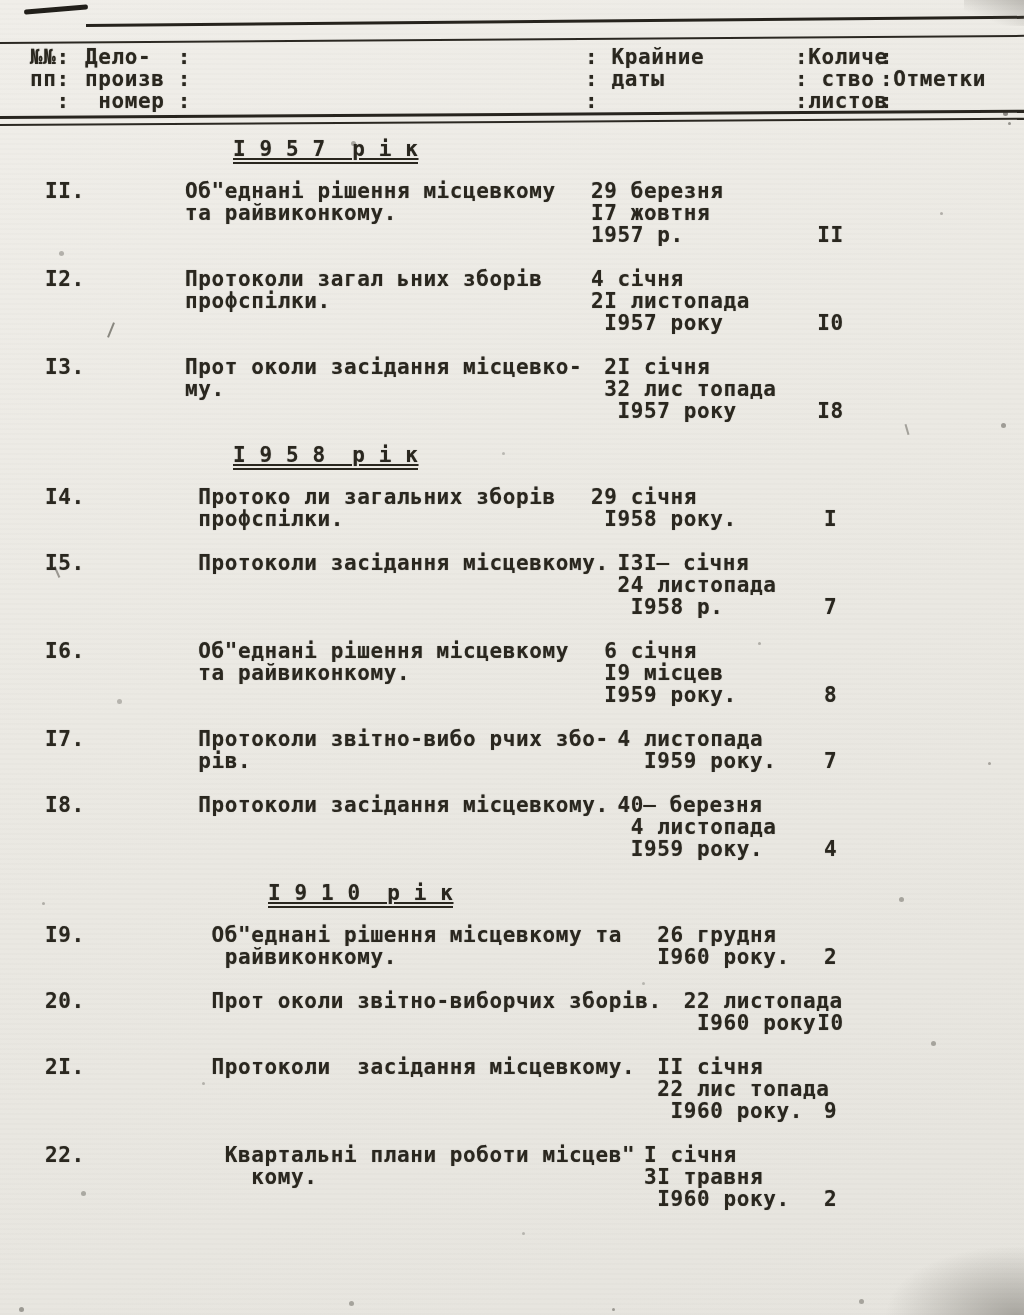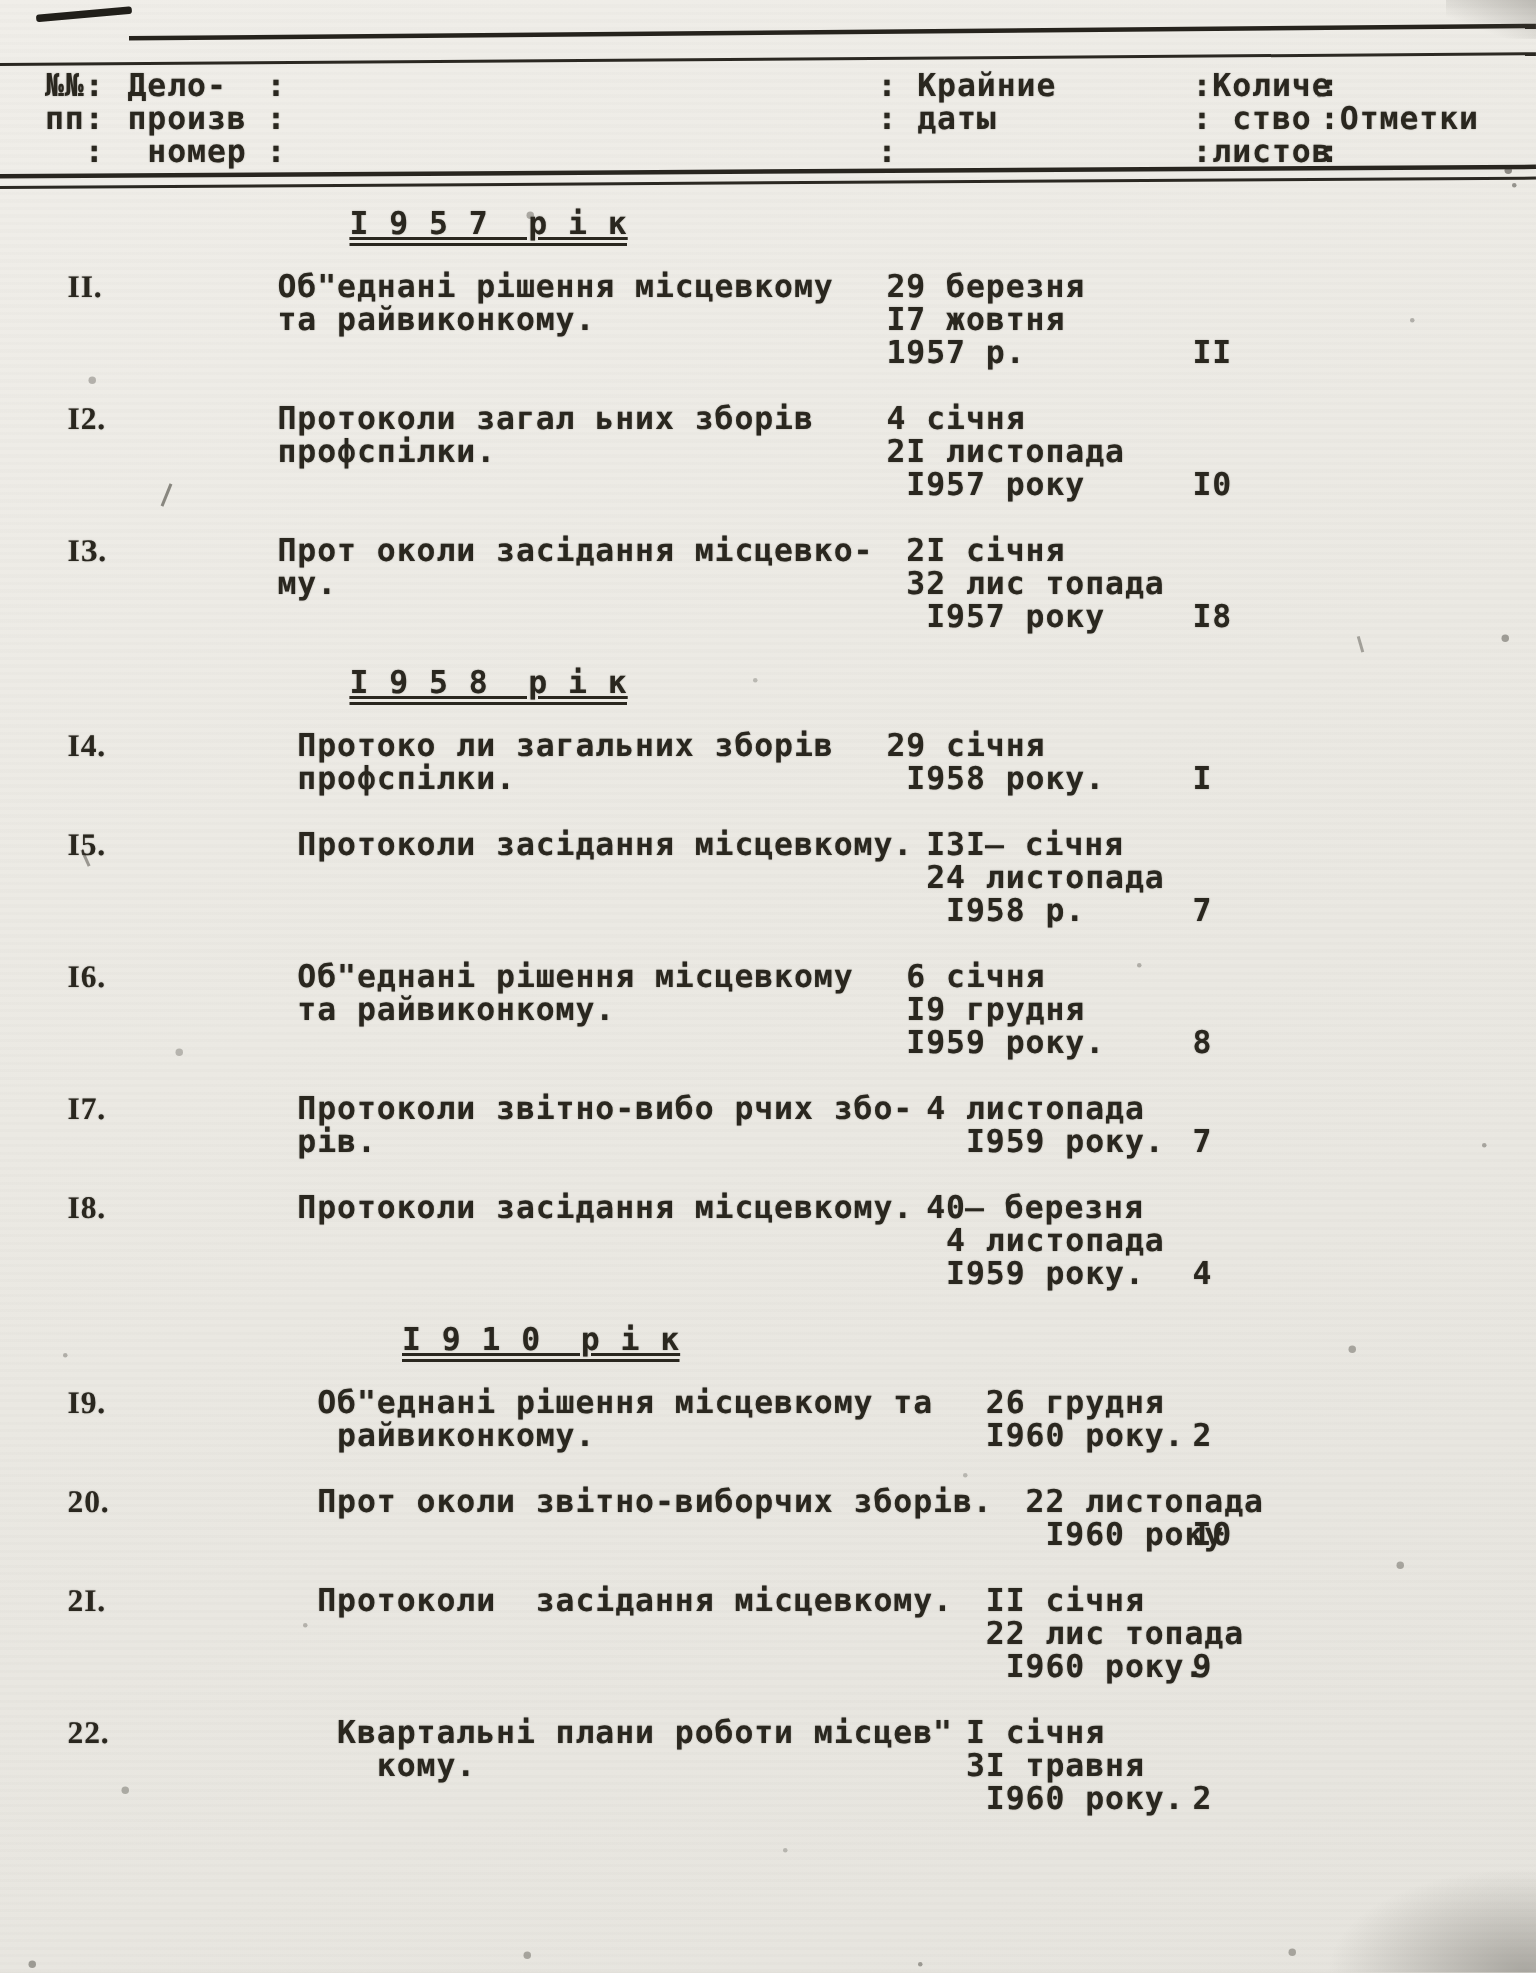--- a/index.html
+++ b/index.html
@@ -50,23 +50,23 @@
   #doc-body { padding-top:6px; }
   .year-heading { margin:14px 0 16px 205px; white-space:pre; }
   .section-1 .year-heading { margin-top:6px; }
   .section-2 .year-heading { }
   .section-3 .year-heading { margin-left:228px; }
   .section-4 .year-heading { margin-left:240px; }
   .year-text { display:inline-block; border-bottom:2px solid currentColor;
                padding-bottom:2px; white-space:pre;text-decoration:underline; }
 
   .row { margin-bottom:22px; }
-  .cell-num  { padding-left:17px; white-space:pre;font-family:Liberation Serif, serif; }
+  .cell-num  { padding-left:17px; white-space:pre; }
   .cell-dates { padding-left:6px; }
-  .cell-sheets { align-self:end; text-align:left; padding-right:14px; white-space:pre; }
+  .cell-sheets { align-self:end; text-align:center; padding-right:14px; white-space:pre; }
   .cell-title .line, .cell-dates .line { white-space:pre; }
 
   
   .specks { position:absolute; inset:0; pointer-events:none; }
   .specks::before {
     content:""; position:absolute; left:0; top:0; width:3px; height:3px; border-radius:50%;
     background:transparent;
     box-shadow:
       352px 142px 0 1px rgba(45,42,35,.35),
       878px  62px 0 0   rgba(45,42,35,.40),
@@ -232,21 +232,21 @@
         <section class="section section-3">
           <div class="row">
             <div class="cell cell-num">І6.</div>
             <div class="cell cell-delo"></div>
             <div class="cell cell-title">
               <div class="line"> Об"еднані рішення місцевкому</div>
               <div class="line"> та райвиконкому.</div>
             </div>
             <div class="cell cell-dates">
               <div class="line"> 6 січня</div>
-              <div class="line"> І9 грудня</div>
+              <div class="line"> І9 місцев</div>
               <div class="line"> І959 року.</div>
             </div>
             <div class="cell cell-sheets">8</div>
             <div class="cell cell-marks"></div>
           </div>
           <div class="row">
             <div class="cell cell-num">І7.</div>
             <div class="cell cell-delo"></div>
             <div class="cell cell-title">
               <div class="line"> Протоколи звітно-вибо рчих збо-</div>

